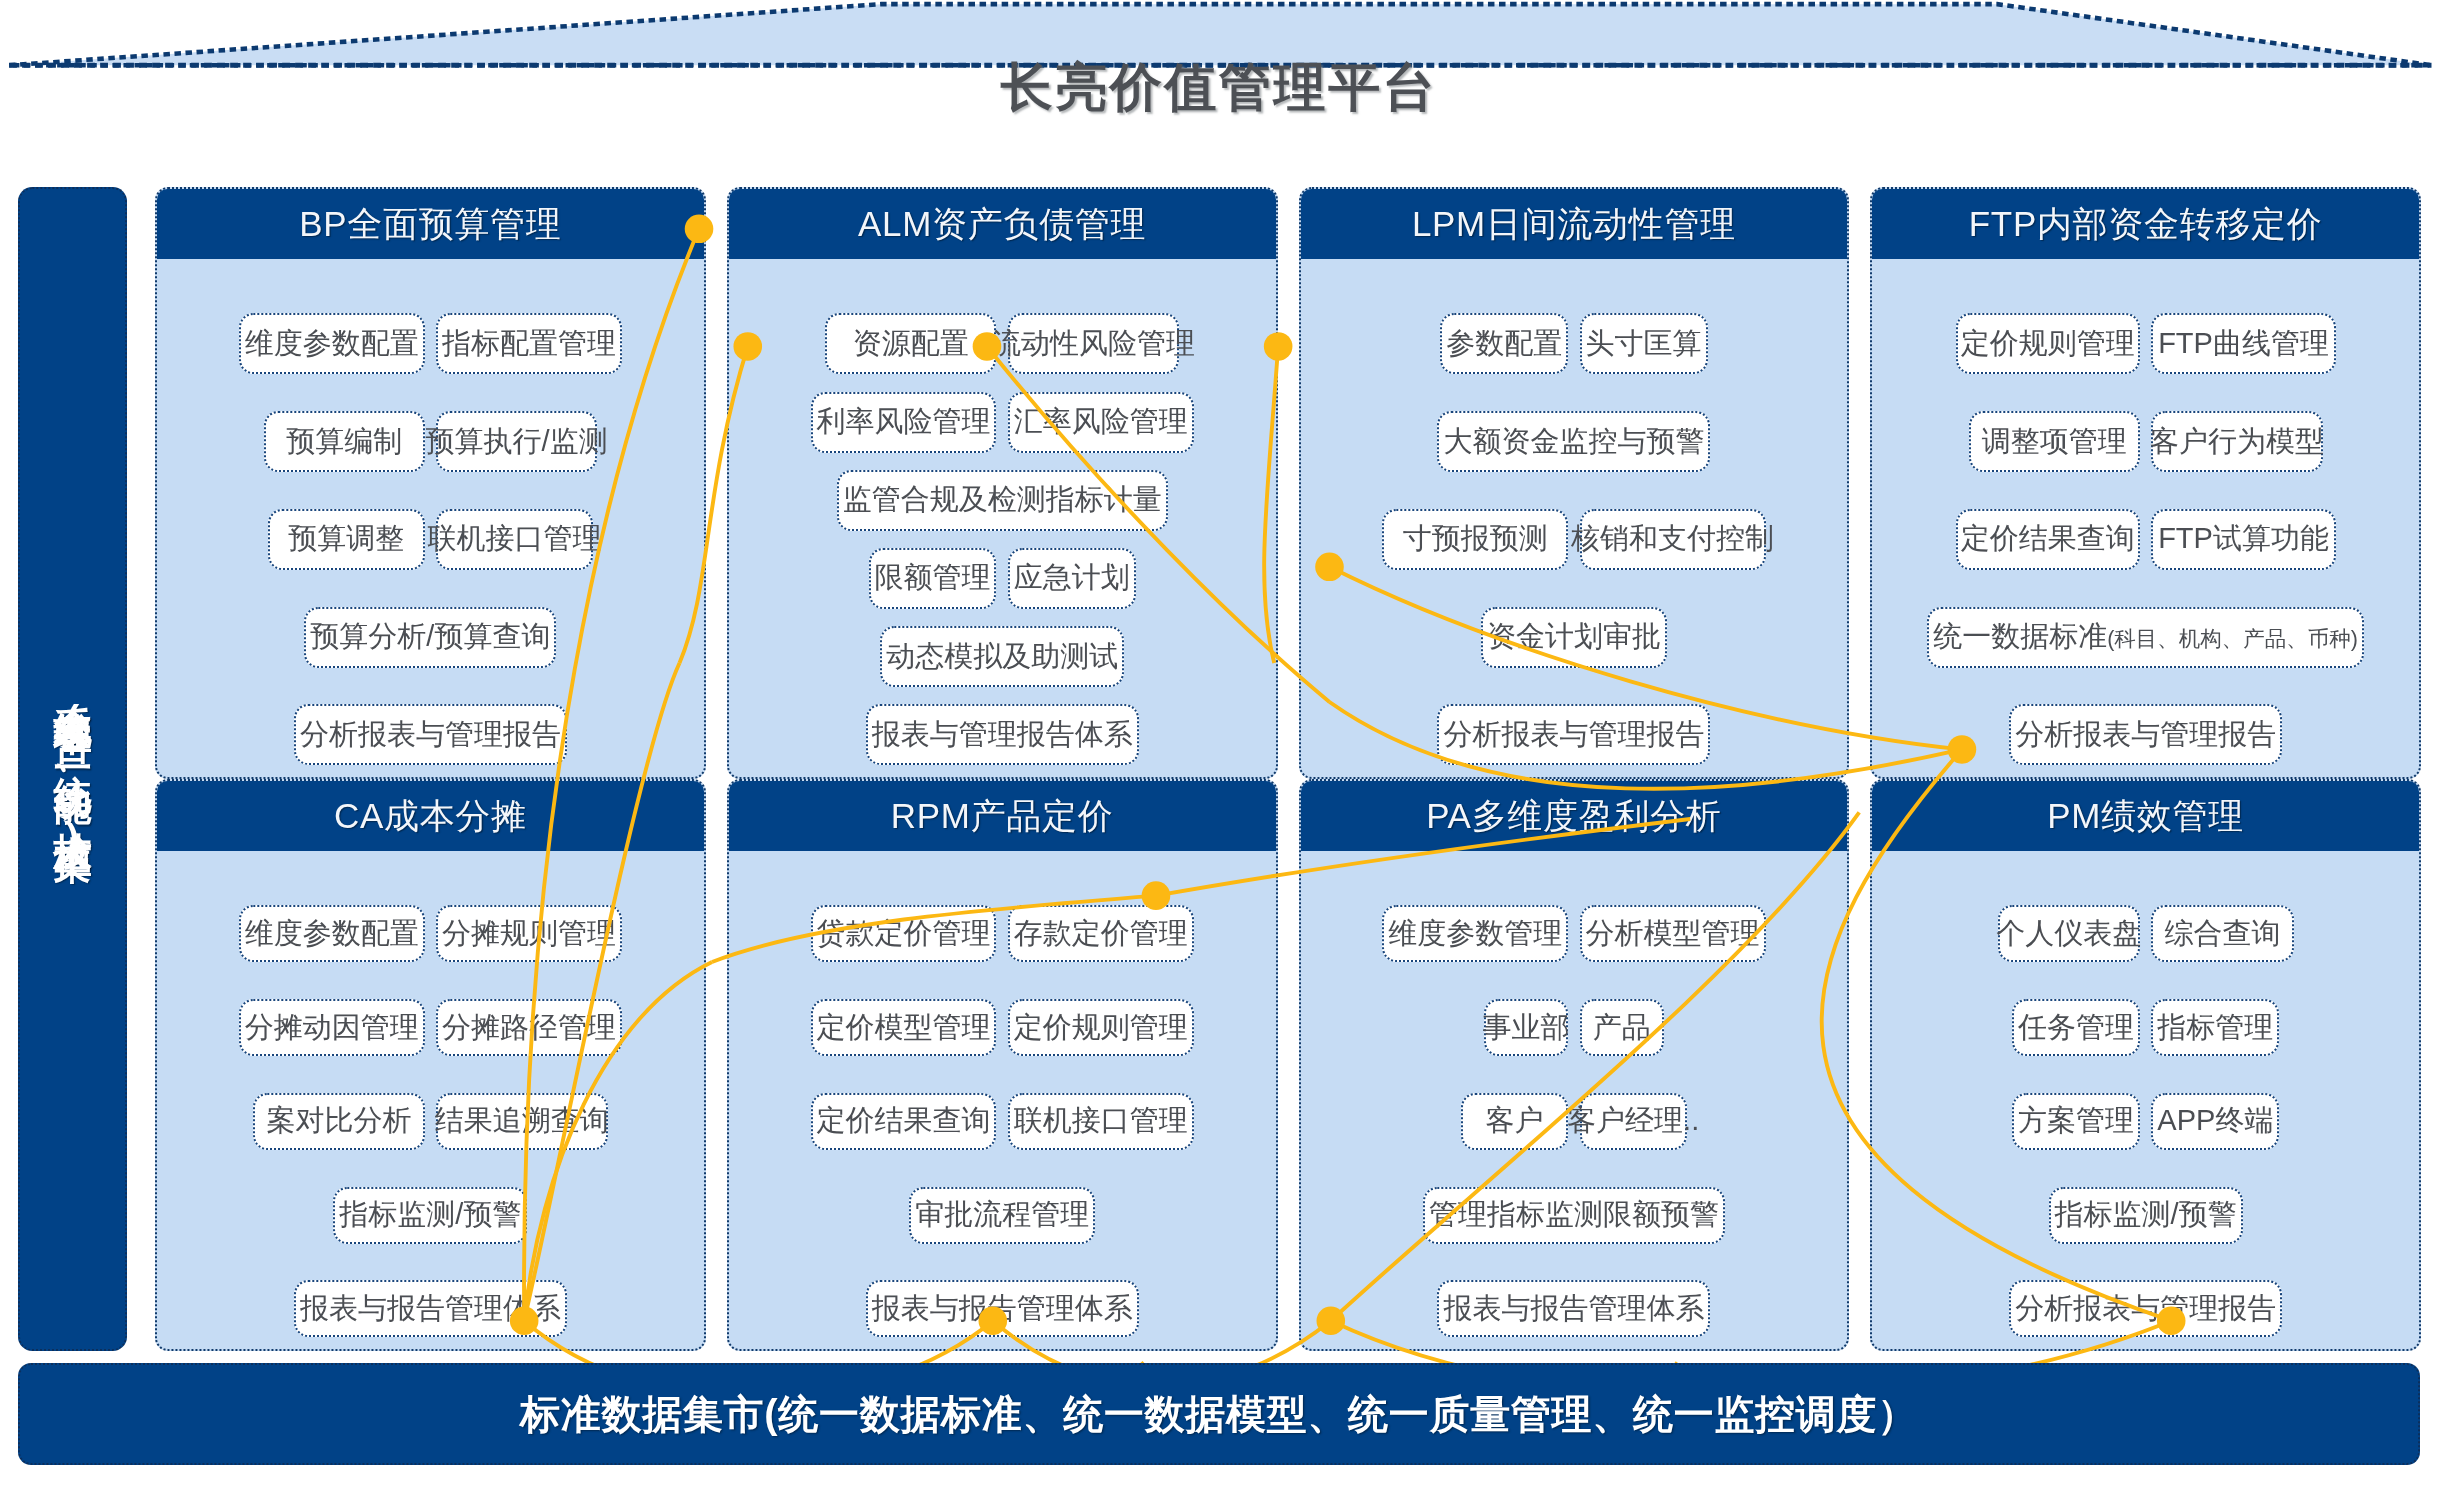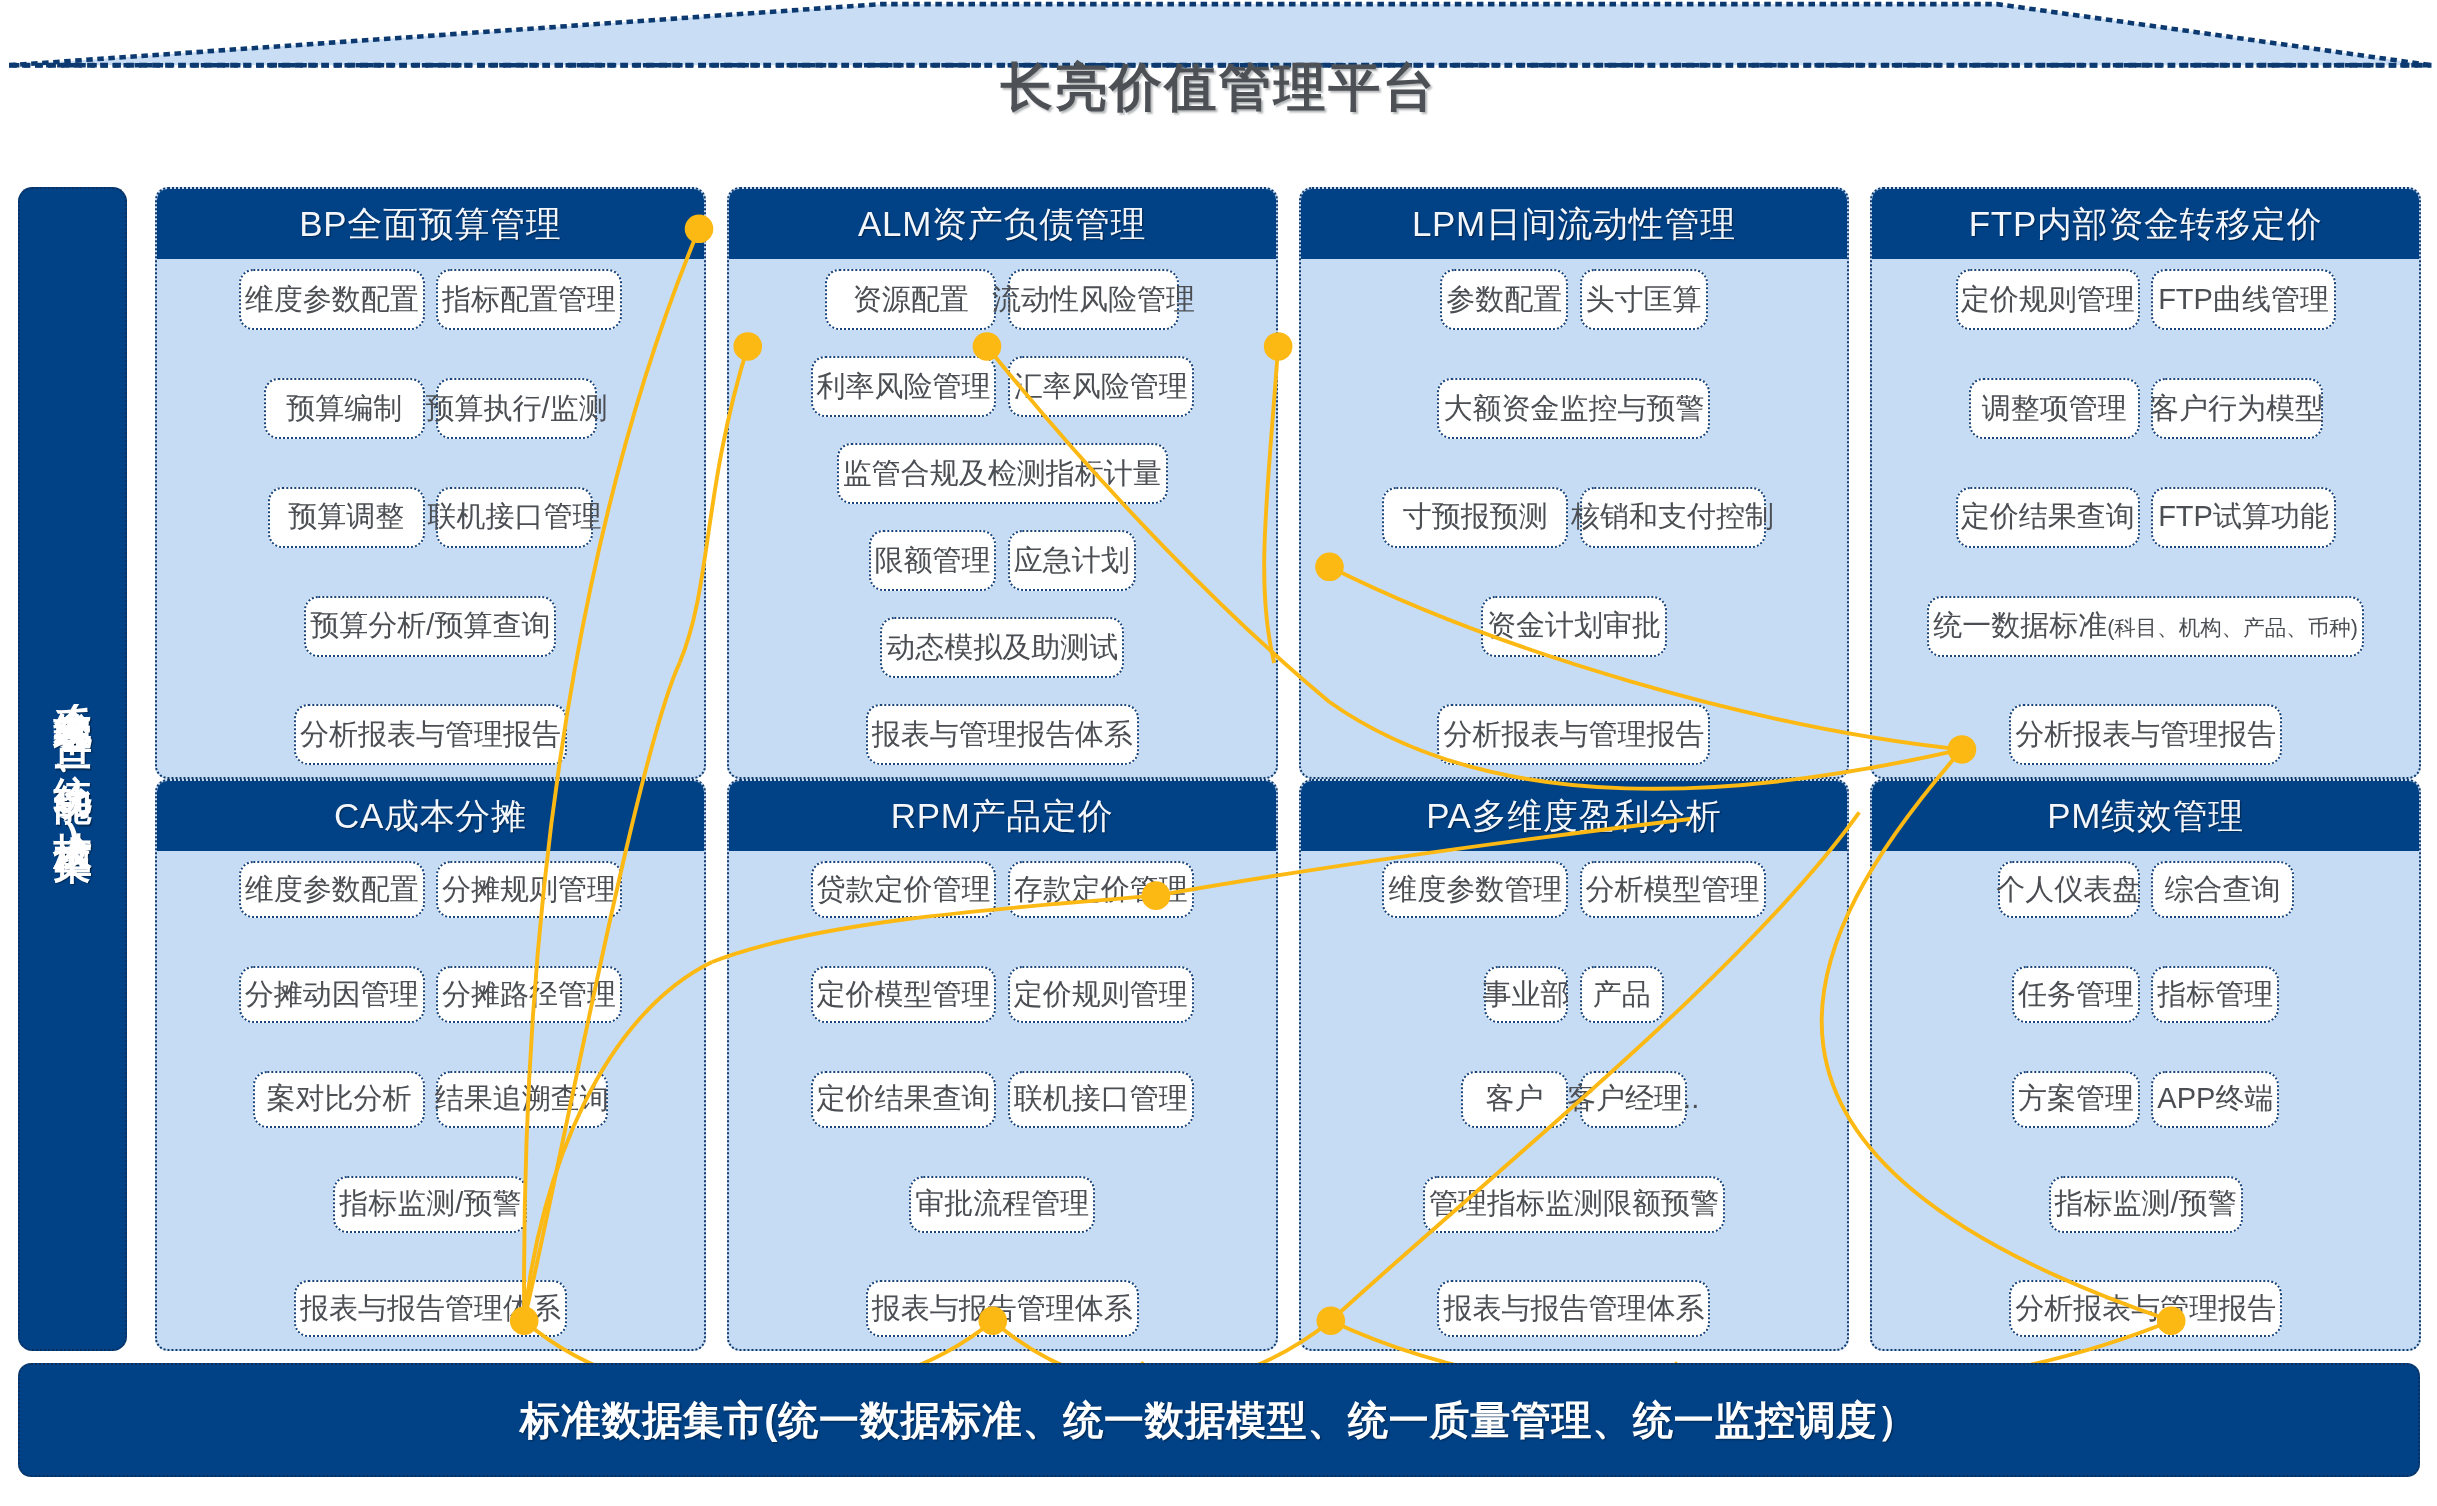--- a/index.html
+++ b/index.html
@@ -50,21 +50,21 @@
     grid-template-columns: repeat(4, 1fr);
     grid-template-rows: 592px 572px;
     column-gap: 21px; row-gap: 0px;
   }
   .card {
     position: relative;
     border: 2.6px dotted #103a6b;
     border-radius: 13px;
     background: #c6dcf4;
     overflow: visible;
-    display: flex; flex-direction: column;
+    display: flex; flex-direction: column; gap: 44px;
   }
   .card-head {
     background: #014287;
     border-radius: 10.4px 10.4px 0 0;
     height: 70px;
     display: flex; align-items: center; justify-content: center;
     flex: 0 0 auto;
   }
   .card-head-text {
     color: #f3f6fa;
@@ -98,21 +98,21 @@
   }
   .pill span .small { font-size: 21.5px; }
 
   
   .card.top .row { height: 61px; }
   .card.bot .row { height: 57px; }
 
   
   .bottom-bar {
     position: absolute; left: 18px; top: 1363px;
-    width: 2402px; height: 114px;
+    width: 2402px; height: 102px;
     background: #014287;
     border: 2.6px dotted #0c2f5c;
     border-radius: 13px;
     display: flex; align-items: center; justify-content: center;
   }
   .bottom-bar-text {
     color: #ffffff; font-size: 40px; font-weight: bold;
     letter-spacing: 0.7px;
     text-shadow: 1.3px 1.3px 2px rgba(0,0,0,.4);
     white-space: nowrap;

